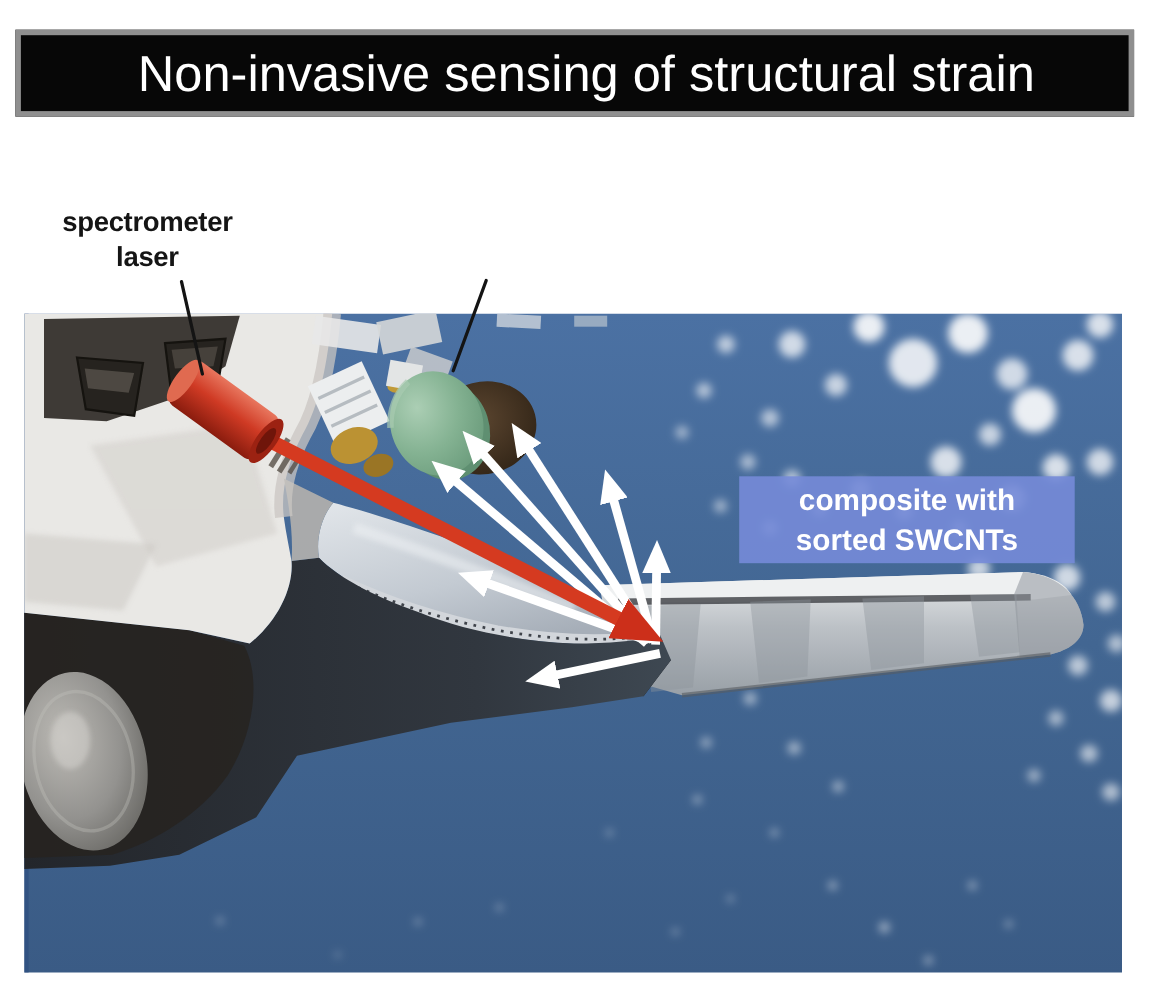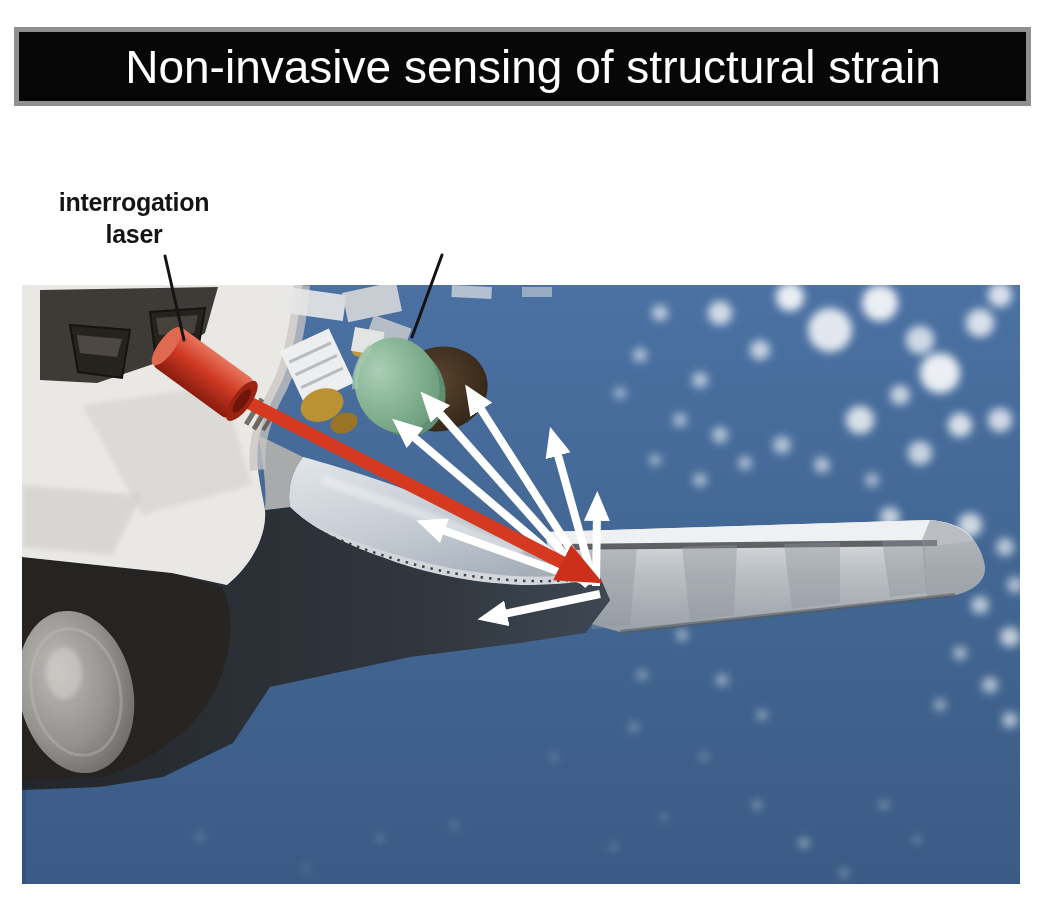--- a/index.html
+++ b/index.html
@@ -252,17 +252,21 @@
         <line x1="578" y1="309" x2="477" y2="330" stroke="#ffffff" stroke-width="8" marker-end="url(#whiteHead)"></line>
       </g>
     </g>
 
     <g stroke="#141414" stroke-width="3" stroke-linecap="round">
       <line x1="165" y1="256" x2="184" y2="340"></line>
       <line x1="442" y1="255" x2="412" y2="337"></line>
     </g>
   </svg>
 
-  <div class="callout callout-laser">interrogation
+  <div class="callout callout-laser">spectrometer
 laser</div>
 
+  <div class="composite-box">
+    <span class="composite-text">composite with
+sorted SWCNTs</span>
+  </div>
 
 </div>
 
 </body></html>

